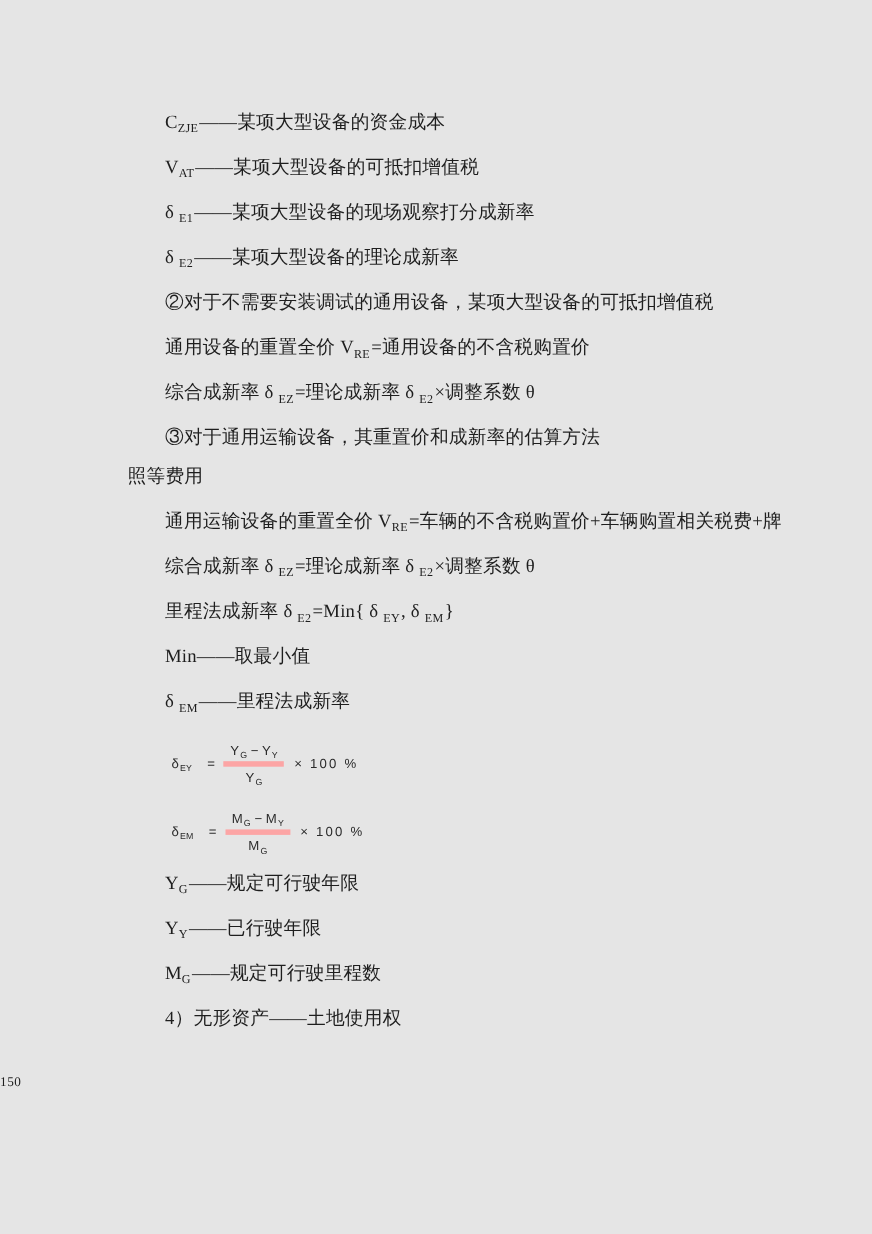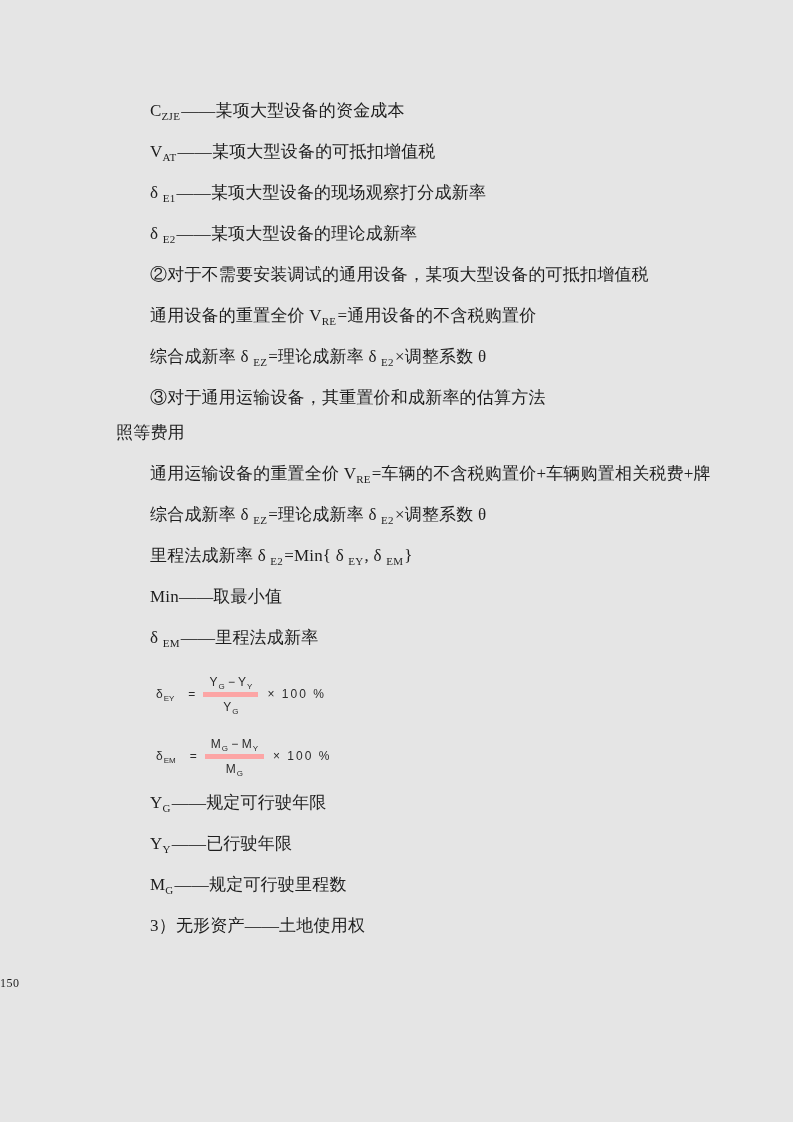--- a/index.html
+++ b/index.html
@@ -94,16 +94,16 @@
       <div class="line para"><span>通用运输设备的重置全价 V</span><sub>RE</sub><span>=车辆的不含税购置价+车辆购置相关税费+牌</span></div>
       <div class="line para"><span>综合成新率 δ </span><sub>EZ</sub><span>=理论成新率 δ </span><sub>E2</sub><span>×调整系数 θ</span></div>
       <div class="line para"><span>里程法成新率 δ </span><sub>E2</sub><span>=Min{ δ </span><sub>EY</sub><span>, δ </span><sub>EM</sub><span>}</span></div>
       <div class="line para"><span>Min——取最小值</span></div>
       <div class="line para"><span>δ </span><sub>EM</sub><span>——里程法成新率</span></div>
       <div class="formula"><div class="f-lhs"><span>δ</span><sub>EY</sub></div><div class="f-eq">=</div><div class="frac"><div class="num"><span>Y</span><sub>G</sub><span> − </span><span>Y</span><sub>Y</sub></div><div class="den"><span>Y</span><sub>G</sub></div></div><div class="f-tail">× 100 %</div></div>
       <div class="formula"><div class="f-lhs"><span>δ</span><sub>EM</sub></div><div class="f-eq">=</div><div class="frac"><div class="num"><span>M</span><sub>G</sub><span> − </span><span>M</span><sub>Y</sub></div><div class="den"><span>M</span><sub>G</sub></div></div><div class="f-tail">× 100 %</div></div>
       <div class="line para"><span>Y</span><sub>G</sub><span>——规定可行驶年限</span></div>
       <div class="line para"><span>Y</span><sub>Y</sub><span>——已行驶年限</span></div>
       <div class="line para"><span>M</span><sub>G</sub><span>——规定可行驶里程数</span></div>
-      <div class="line para"><span>3）无形资产——土地使用权</span></div>
+      <div class="line para"><span>4）无形资产——土地使用权</span></div>
     </div>
   <div class="page-num">150</div>
 </div>
 
 </body></html>

